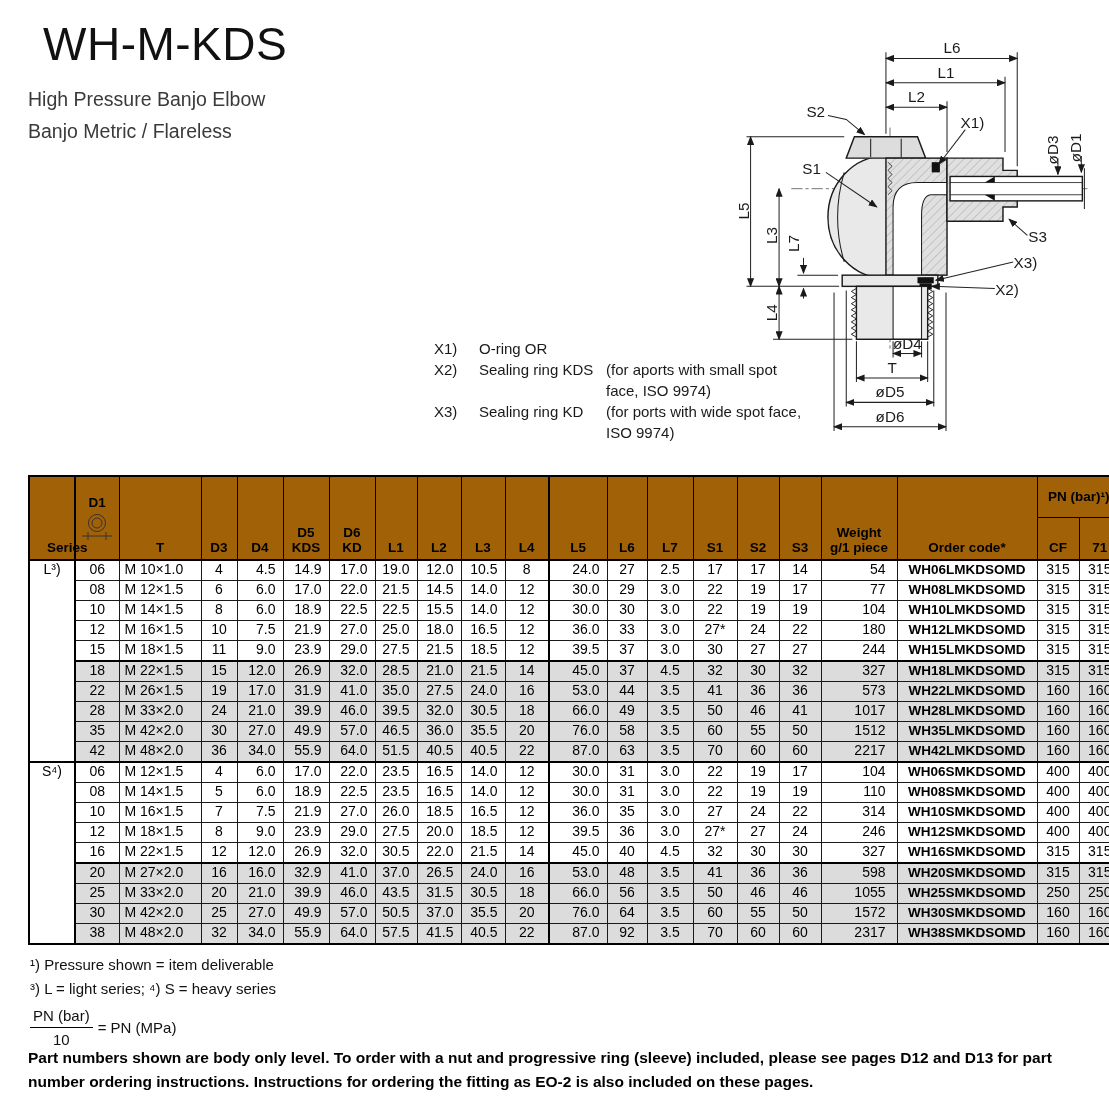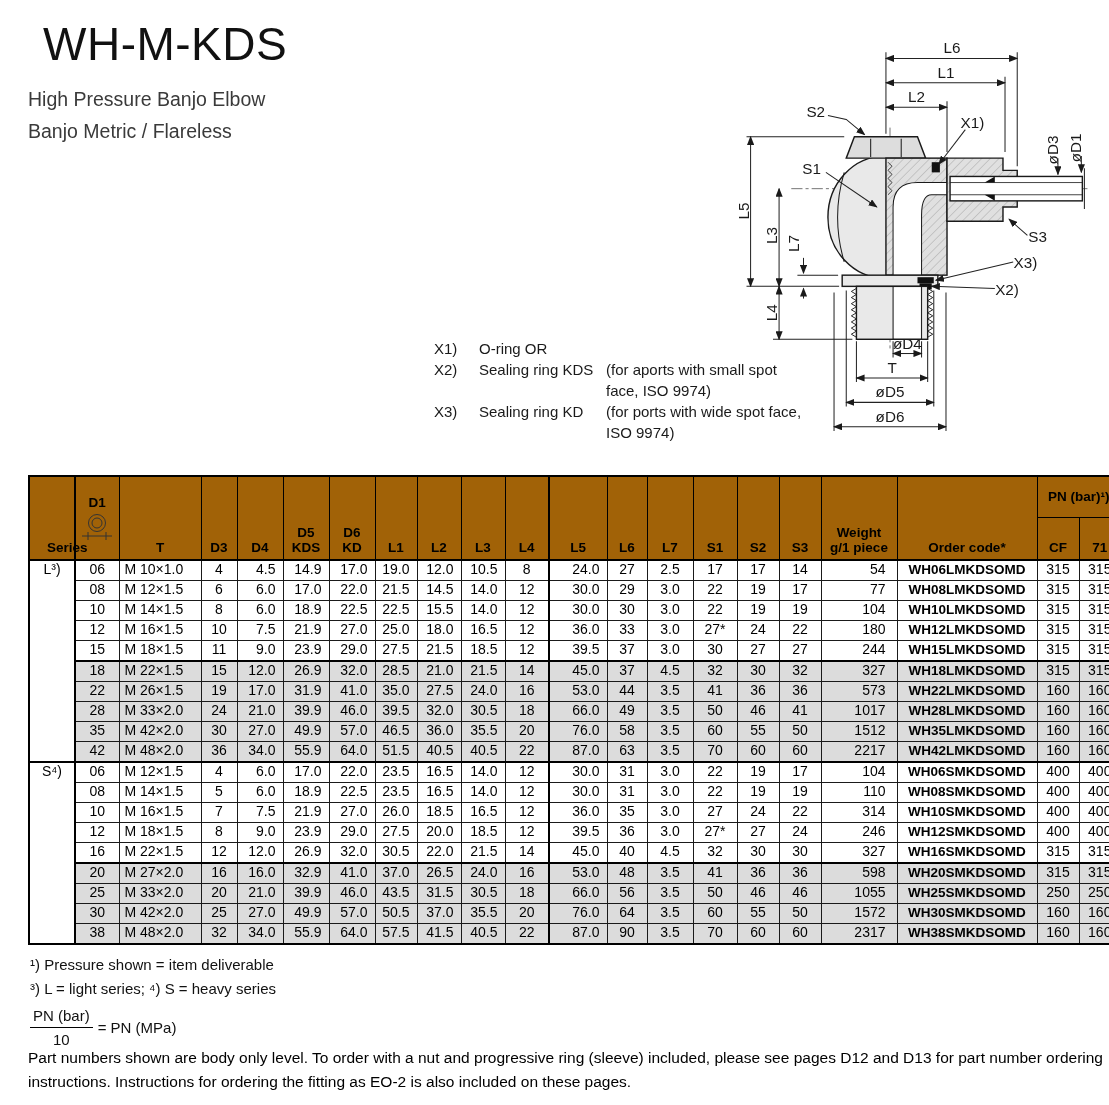--- a/index.html
+++ b/index.html
@@ -44,21 +44,21 @@
   
   .footnotes { position:absolute; left:30px; top:956px; font-size:15px; color:#111; }
   .fn-line { margin-bottom:7px; }
   .frac-row { display:flex; align-items:center; margin-top:10px; }
   .frac { display:inline-block; text-align:center; }
   .frac-num { border-bottom:1.5px solid #000; padding:0 3px 3px; }
   .frac-den { padding-top:3px; }
   .frac-rhs { margin-left:5px; }
 
   
-  .footer-note { position:absolute; left:28px; top:1046px; width:1078px; font-weight:normal;
+  .footer-note { position:absolute; left:28px; top:1046px; width:1078px; font-weight:bold;
                  font-size:15.5px; line-height:1.55; color:#000; }
 </style>
 </head>
 <body>
 
 <div class="page">
 
   <div class="header-block">
     <div class="title">WH-M-KDS</div>
     <div class="subtitle">High Pressure Banjo Elbow</div>
@@ -677,21 +677,21 @@
             <td class="left shaded">M 48×2.0</td>
             <td class=" shaded">32</td>
             <td class="num shaded">34.0</td>
             <td class="num shaded">55.9</td>
             <td class="num shaded">64.0</td>
             <td class="num shaded">57.5</td>
             <td class="num shaded">41.5</td>
             <td class="num shaded">40.5</td>
             <td class=" shaded">22</td>
             <td class="num thick-left shaded">87.0</td>
-            <td class=" shaded">90</td>
+            <td class=" shaded">92</td>
             <td class=" shaded">3.5</td>
             <td class=" shaded">70</td>
             <td class=" shaded">60</td>
             <td class=" shaded">60</td>
             <td class="num wt shaded">2317</td>
             <td class="order shaded">WH38SMKDSOMD</td>
             <td class=" shaded">160</td>
             <td class=" shaded">160</td>
           </tr>
         </tbody>

